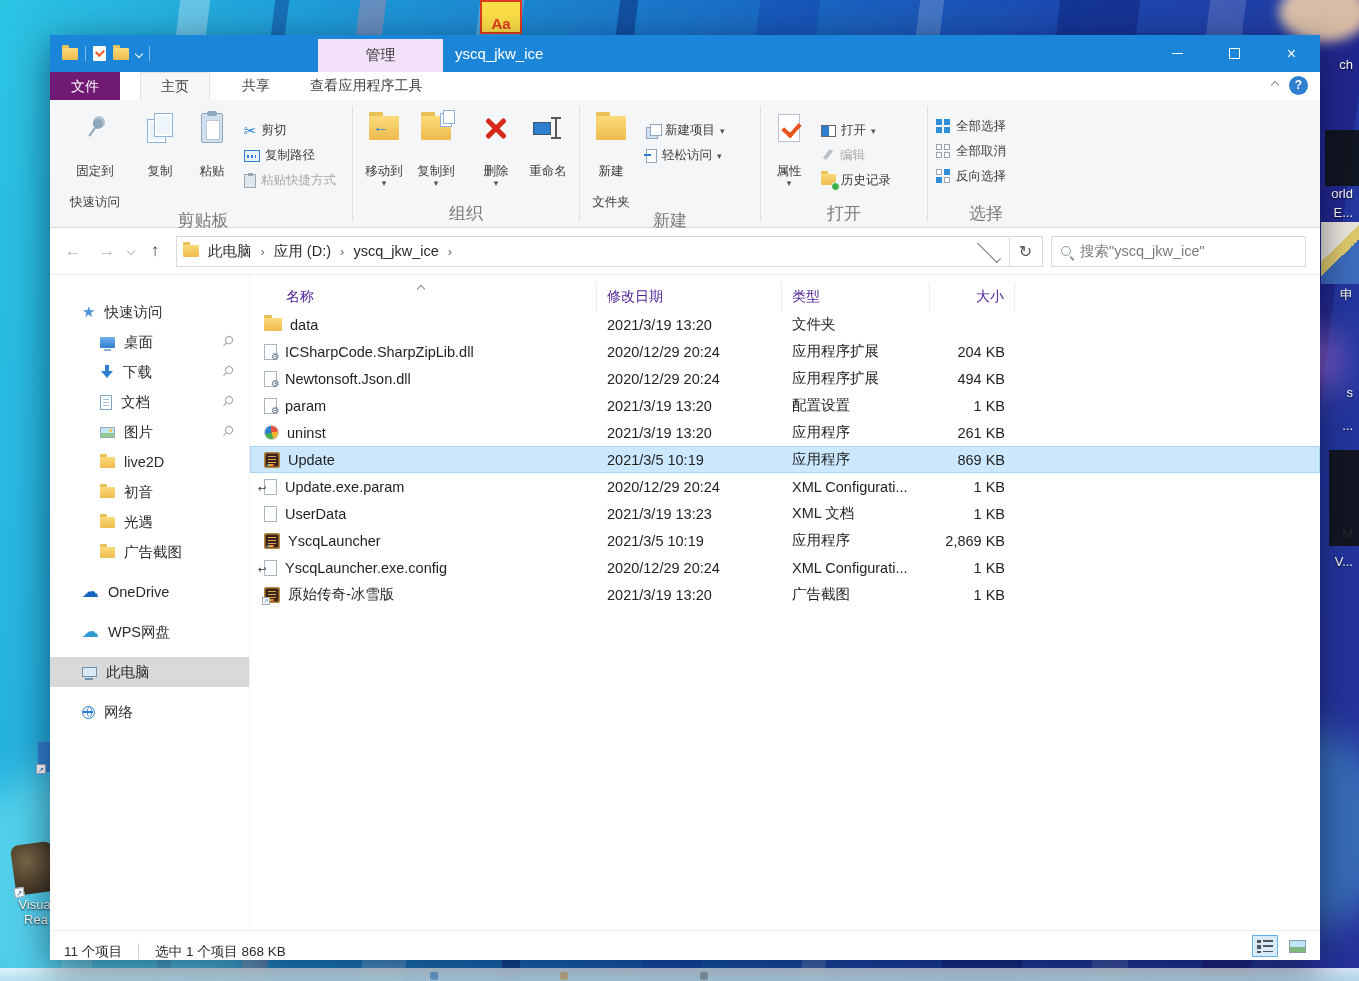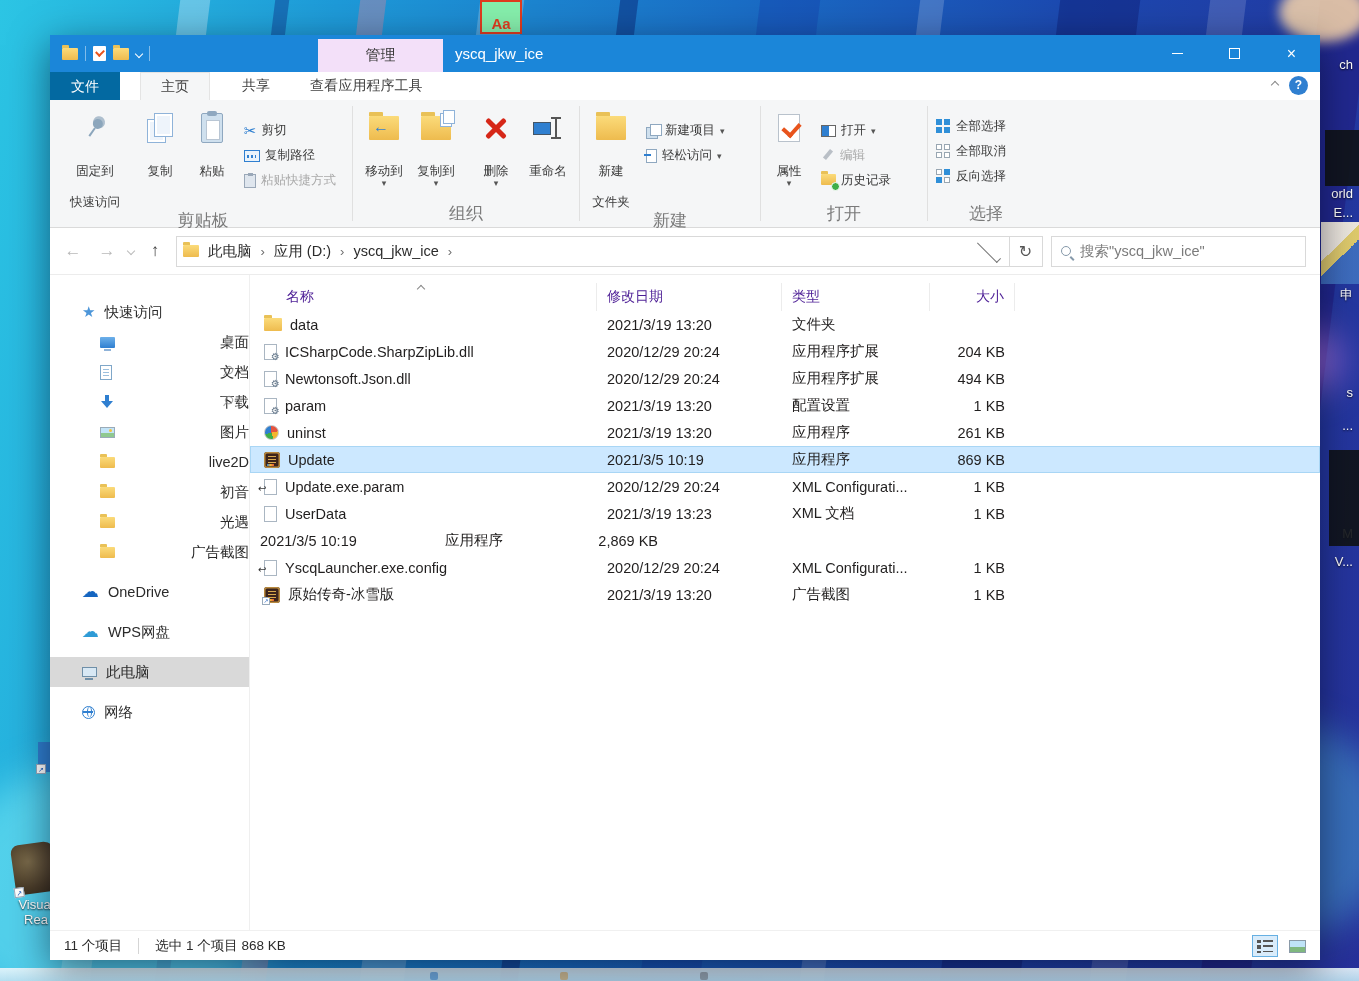--- a/index.html
+++ b/index.html
@@ -35,21 +35,21 @@
   .chev.down { transform:rotate(45deg); } .chev.up { transform:rotate(-135deg); }
   .manage-tab { position:absolute; left:268px; top:4px; width:125px; height:33px; background:#f3e0f9;
                 color:#3a3a3a; font-size:15px; display:flex; align-items:center; justify-content:center; }
   .win-title { position:absolute; left:405px; top:0; height:37px; line-height:37px; font-size:15px; color:#fff; }
   .win-controls { position:absolute; right:0; top:0; height:37px; display:flex; }
   .wc { width:57px; height:37px; display:flex; align-items:center; justify-content:center; color:#fff; font-size:16px; cursor:default; }
   .wc .maxbox { width:11px; height:11px; border:1.4px solid #fff; }
   .wc .minbar { width:11px; height:1.6px; background:#fff; }
 
   .tabsrow { height:28px; background:#fff; position:relative; flex:0 0 auto; display:flex; font-size:14px; }
-  .tab-file { width:70px; background:#0369a1; color:#fff; text-align:center; line-height:28px; }
+  .tab-file { width:70px; background:#701a75; color:#fff; text-align:center; line-height:28px; }
   .tab { padding:0 20px; line-height:27px; color:#3f3f3f; }
   .tab.active { background:#f5f6f7; border:1px solid #e4e4e4; border-bottom:none; }
   .tab-apptools { position:absolute; left:268px; top:0; width:125px; text-align:center; line-height:27px; color:#3f3f3f; }
   .ribbon-collapse { position:absolute; right:42px; top:10px; color:#888; }
   .help-btn { position:absolute; right:12px; top:4px; width:19px; height:19px; border-radius:50%;
               background:#2f7fd0; color:#fff; font-size:12px; font-weight:bold; text-align:center; line-height:19px; }
 
   .ribbon { height:128px; background:#f5f6f7; border-bottom:1px solid #dadada; flex:0 0 auto;
             display:flex; padding-left:6px; font-size:12.5px; color:#3b3b3b; }
   .rgroup { display:flex; flex-direction:column; }
@@ -132,21 +132,21 @@
   .mag::after { content:""; position:absolute; left:9px; top:9px; width:5px; height:1.6px; background:#8699aa; transform:rotate(45deg); transform-origin:0 0; }
   .search input { border:none; outline:none; width:100%; font-size:14.5px; color:#444; font-family:inherit; }
   .search input::placeholder { color:#7b7b7b; }
 
   
   .main { flex:1; display:flex; min-height:0; }
   .sidebar { width:200px; border-right:1px solid #efefef; padding-top:22px; font-size:14.5px; color:#2b2b2b; }
   .side-item { height:30px; display:flex; align-items:center; position:relative; }
   .side-item.sel { background:#d9d9d9; }
   .side-item.gap { margin-top:10px; }
-  .lv0 { padding-left:32px; } .lv1 { padding-left:50px;justify-content:space-between; }
+  .lv0 { padding-left:32px; } .lv1 { padding-left:50px; }
   .si { margin-right:9px; flex:0 0 auto; }
   .side-pin { position:absolute; right:16px; top:8px; width:12px; height:12px; transform:rotate(40deg); opacity:.75; }
   .side-pin::before { content:""; position:absolute; left:3px; top:0; width:6px; height:6px; border-radius:50%; border:1.4px solid #8a8a8a; }
   .side-pin::after { content:""; position:absolute; left:5.5px; top:7px; width:1.6px; height:5px; background:#8a8a8a; }
 
   .si-star { color:#4d96d9; font-size:15px; }
   .si-desktop { width:15px; height:11px; background:linear-gradient(180deg,#6db0ea,#2f7fd0); border-radius:1px; position:relative; }
   .si-desktop::after { content:""; position:absolute; left:4px; bottom:-3px; width:7px; height:2px; background:#8fb3d9; }
   .si-down { width:14px; height:14px; position:relative; }
   .si-down::before { content:""; position:absolute; left:5px; top:0; width:4px; height:7px; background:#2f7fd0; }
@@ -190,42 +190,42 @@
       background:conic-gradient(#e5533d 0 22%,#f5b52e 22% 45%,#3fae49 45% 70%,#2f7fd0 70% 100%); border:1px solid #c8c8c8; }
   .fi-game { width:16px; height:16px; border-radius:3px; background:#3c241c; box-shadow:inset 0 0 0 1.5px #b98a3e; }
   .fi-game::after { content:""; position:absolute; left:4px; top:4px; width:8px; height:8px;
       background:repeating-linear-gradient(180deg,#d8a94f 0 1px,transparent 1px 3px); }
   .fi-game::before { content:""; position:absolute; left:3px; bottom:2px; width:7px; height:2px;
       background:linear-gradient(90deg,#2f7fd0,#f5b52e,#e5533d); }
   .badge { position:absolute; left:-2px; bottom:-2px; width:8px; height:8px; background:#fff;
            border:1px solid #9ab; font-size:6px; line-height:7px; color:#1e5fbf; text-align:center; }
 
   
-  .statusbar { height:30px; border-top:1px solid #f0f0f0; display:flex; align-items:center;
-               padding:0 14px; font-size:13.5px; color:#2b2b2b; position:relative; flex:0 0 auto; }
+  .statusbar { height:30px; border-top:1px solid #f0f0f0; display:flex; 
+               padding:12px 14px; font-size:13.5px; color:#2b2b2b; position:relative; flex:0 0 auto; }
   .st-sep { width:1px; height:16px; background:#d5d5d5; margin:0 16px; }
   .viewbtns { position:absolute; right:10px; top:4px; display:flex; gap:6px; }
   .vb { width:26px; height:22px; border:1px solid transparent; display:flex; align-items:center; justify-content:center; }
   .vb.active { border-color:#66b0e3; background:#d9ecfb; }
   .vb-details { width:16px; height:13px;
       background:repeating-linear-gradient(180deg,#555 0 1.6px,transparent 1.6px 5.4px),
                  repeating-linear-gradient(180deg,#555 0 3.4px,transparent 3.4px 5.4px);
       background-size:100% 100%,4px 100%; background-repeat:no-repeat,no-repeat;
       background-position:6px 0,0 0; }
   .vb-thumb { width:17px; height:13px; border:1px solid #8a9aa8; background:linear-gradient(180deg,#bfe3f7 55%,#7fb87f 55%); }
 
   
   .deskicon { position:absolute; left:4px; top:843px; width:64px; text-align:center; }
   .rock { width:46px; height:50px; margin:0 auto; border-radius:8px 14px 10px 6px;
           background:radial-gradient(circle at 35% 35%,#7a6a4a,#4a3c28 60%,#2e2517); position:relative;
           transform:rotate(-8deg); }
   .deskicon .lbl { margin-top:4px; color:#fff; font-size:13px; text-shadow:0 1px 2px rgba(0,0,0,.85); line-height:15px; }
   .partial-icon { position:absolute; left:38px; top:742px; width:13px; height:30px; background:#2f7fd0; }
   .partial-icon .badge,.rock .badge { width:10px; height:10px; font-size:7px; line-height:9px; }
-  .adobe { position:absolute; left:480px; top:0; width:42px; height:34px; background:#86efac;
+  .adobe { position:absolute; left:480px; top:0; width:42px; height:34px; background:#fde047;
            border:2px solid #e03c1f; color:#e03c1f; font-size:15px; font-weight:bold;
            display:flex; align-items:flex-end; justify-content:center; }
   .anime-tile { position:absolute; right:0; top:222px; width:38px; height:62px;
       background:linear-gradient(135deg,#f6f0e2 0 40%,#e8d26a 40% 55%,#3f6fc0 55% 100%); opacity:.95; }
   .dark-frag { background:#101418; opacity:.92; }
 </style>
 </head>
 <body>
 
 <div class="shard" style="left:120px;width:30px;background:rgba(255,255,255,.30)"></div>
@@ -520,27 +520,27 @@
         <div class="side-item lv0">
           <span class="si si-star">★</span>
           <span>快速访问</span>
         </div>
         <div class="side-item lv1">
           <span class="si si-desktop"></span>
           <span>桌面</span>
           <span class="side-pin"></span>
         </div>
         <div class="side-item lv1">
+          <span class="si si-down"></span>
+          <span>下载</span>
+          <span class="side-pin"></span>
+        </div>
+        <div class="side-item lv1">
           <span class="si si-doc"></span>
           <span>文档</span>
-          <span class="side-pin"></span>
-        </div>
-        <div class="side-item lv1">
-          <span class="si si-down"></span>
-          <span>下载</span>
           <span class="side-pin"></span>
         </div>
         <div class="side-item lv1">
           <span class="si si-pic"></span>
           <span>图片</span>
           <span class="side-pin"></span>
         </div>
         <div class="side-item lv1">
           <span class="si fold si-folder"></span>
           <span>live2D</span>
@@ -659,20 +659,24 @@
           <div class="fl-row">
             <div class="cell-name">
               <span class="fi fi-doc"></span>
               <span>UserData</span>
             </div>
             <div class="cell-date">2021/3/19 13:23</div>
             <div class="cell-type">XML 文档</div>
             <div class="cell-size">1 KB</div>
           </div>
           <div class="fl-row">
+            <div class="cell-name">
+              <span class="fi fi-game"></span>
+              <span>YscqLauncher</span>
+            </div>
             <div class="cell-date">2021/3/5 10:19</div>
             <div class="cell-type">应用程序</div>
             <div class="cell-size">2,869 KB</div>
           </div>
           <div class="fl-row">
             <div class="cell-name">
               <span class="fi fi-doc">
                 <span class="hook">↩</span>
               </span>
               <span>YscqLauncher.exe.config</span>

